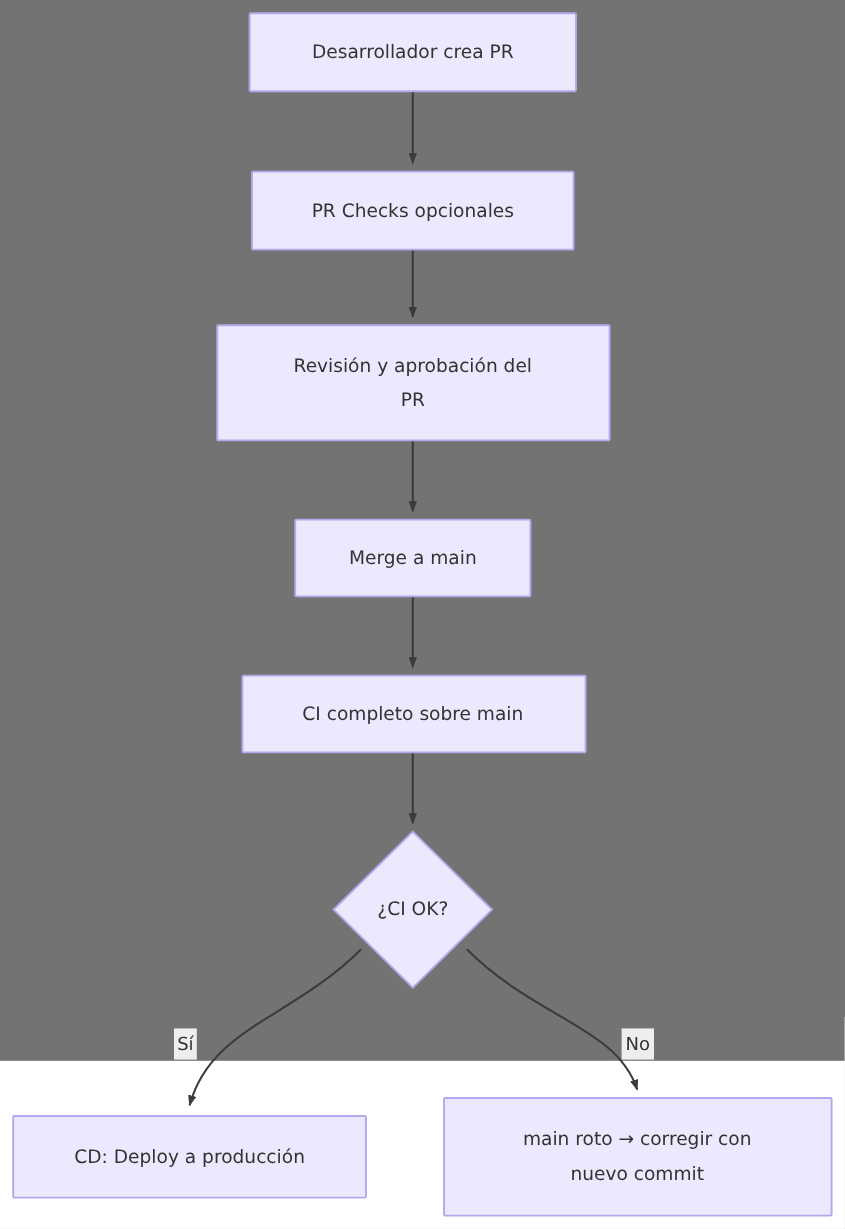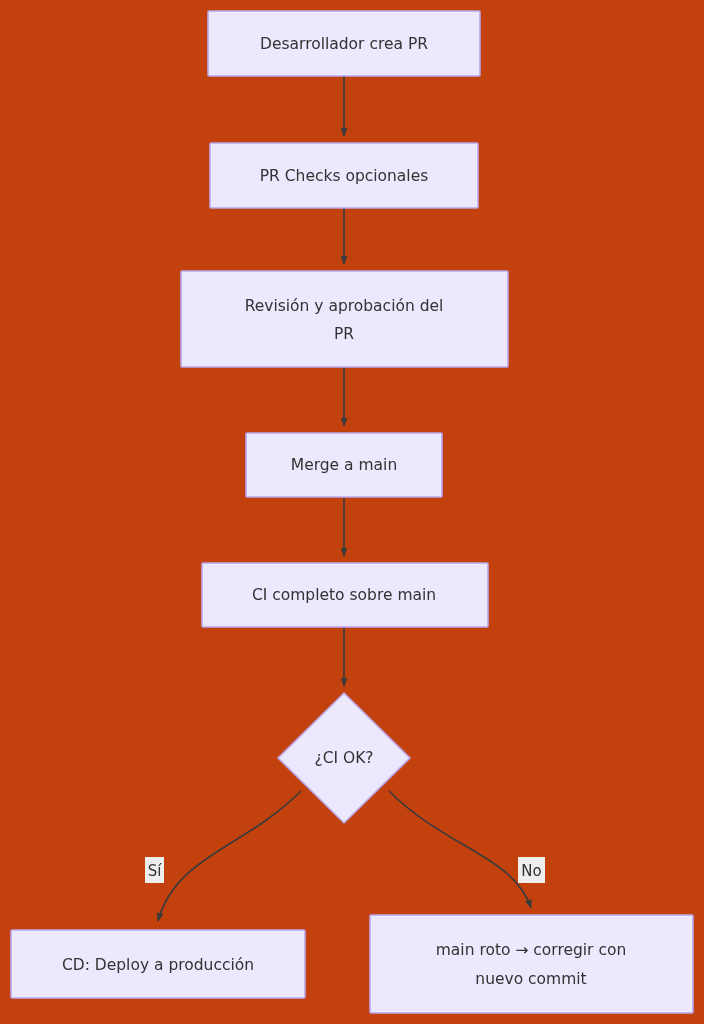--- a/index.html
+++ b/index.html
@@ -9,22 +9,22 @@
   }
   body {
     width: 704px;
     height: 1024px;
     font-family: "DejaVu Sans", "Liberation Sans", sans-serif;
     overflow: hidden;
   }
   #flowchart-root {
     position: relative;
     width: 704px;
-    height: 1024px;
-    background: #c2410c;
+    height: 884px;
+    background: #737373;
   }
   svg.diagram {
     display: block;
     width: 704px;
     height: 1024px;
   }
   .node-shape {
     fill: #ece8fd;
     stroke: #b8a6ec;
     stroke-width: 1.6px;

